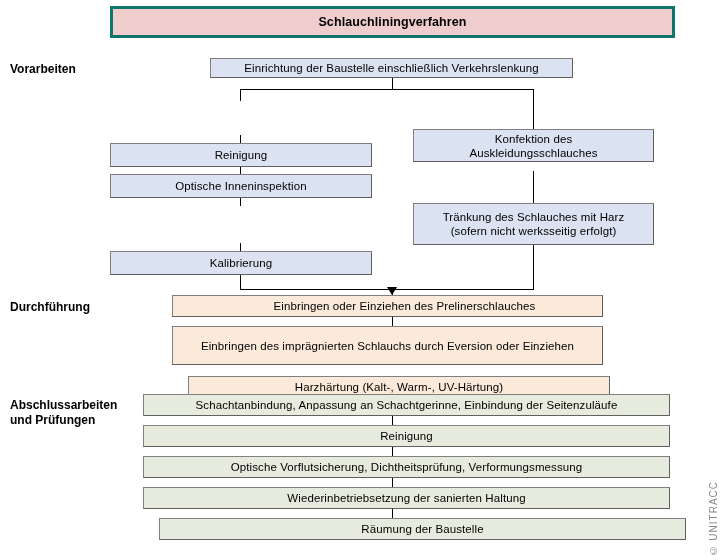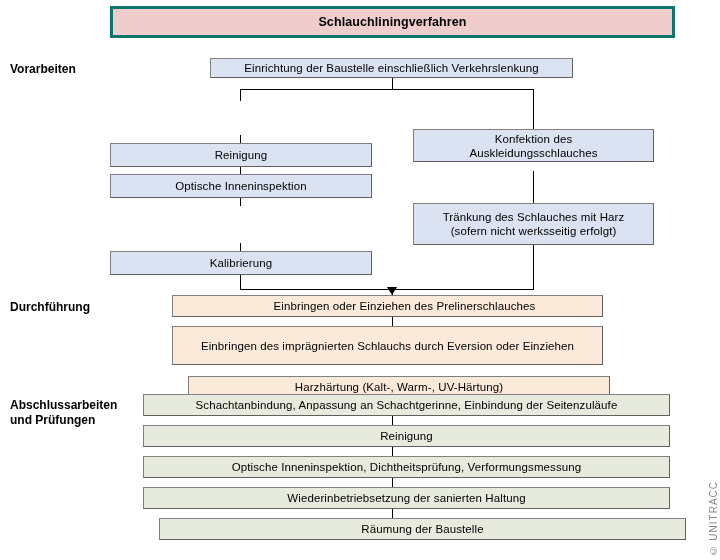--- a/index.html
+++ b/index.html
@@ -198,21 +198,21 @@
 
   <div class="box box-green" style="left:143px; top:394px; width:527px; height:22px;">
     <span>Schachtanbindung, Anpassung an Schachtgerinne, Einbindung der Seitenzuläufe</span>
   </div>
 
   <div class="box box-green" style="left:143px; top:425px; width:527px; height:22px;">
     <span>Reinigung</span>
   </div>
 
   <div class="box box-green" style="left:143px; top:456px; width:527px; height:22px;">
-    <span>Optische Inneninspektion, Dichtheitsprüfung, Verformungsmessung</span>
+    <span>Optische Vorflutsicherung, Dichtheitsprüfung, Verformungsmessung</span>
   </div>
 
   <div class="box box-green" style="left:143px; top:487px; width:527px; height:22px;">
     <span>Wiederinbetriebsetzung der sanierten Haltung</span>
   </div>
 
   <div class="box box-green" style="left:143px; top:518px; width:527px; height:22px;margin-left:16px;">
     <span>Räumung der Baustelle</span>
   </div>
 

